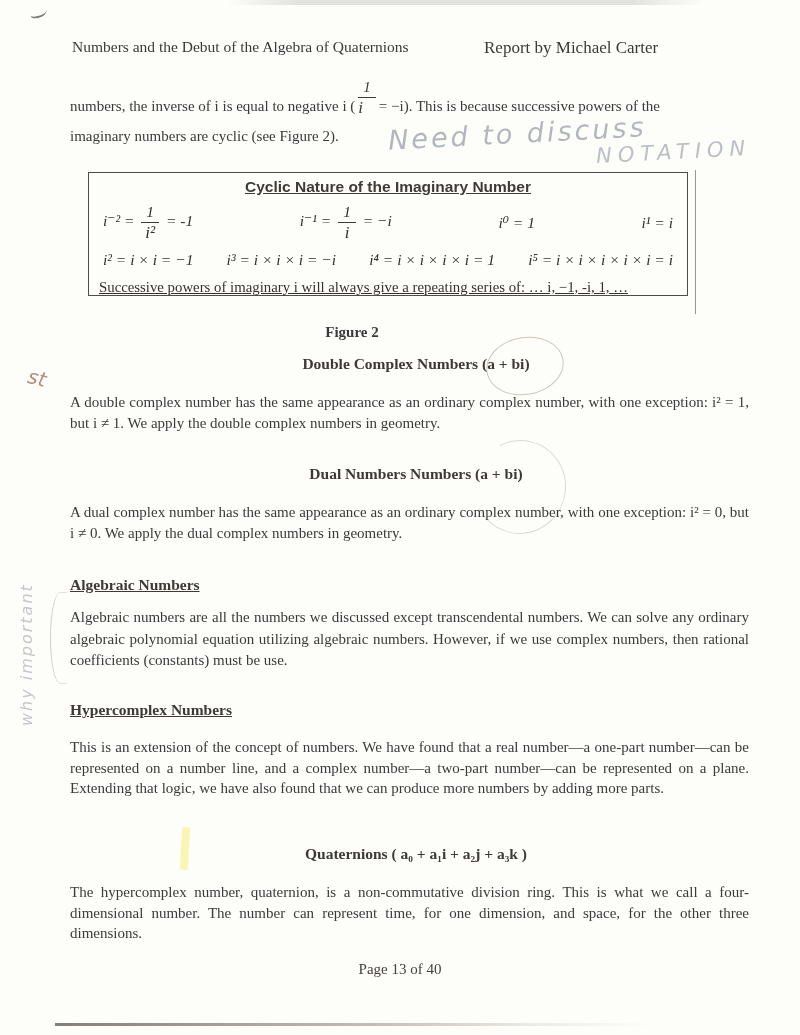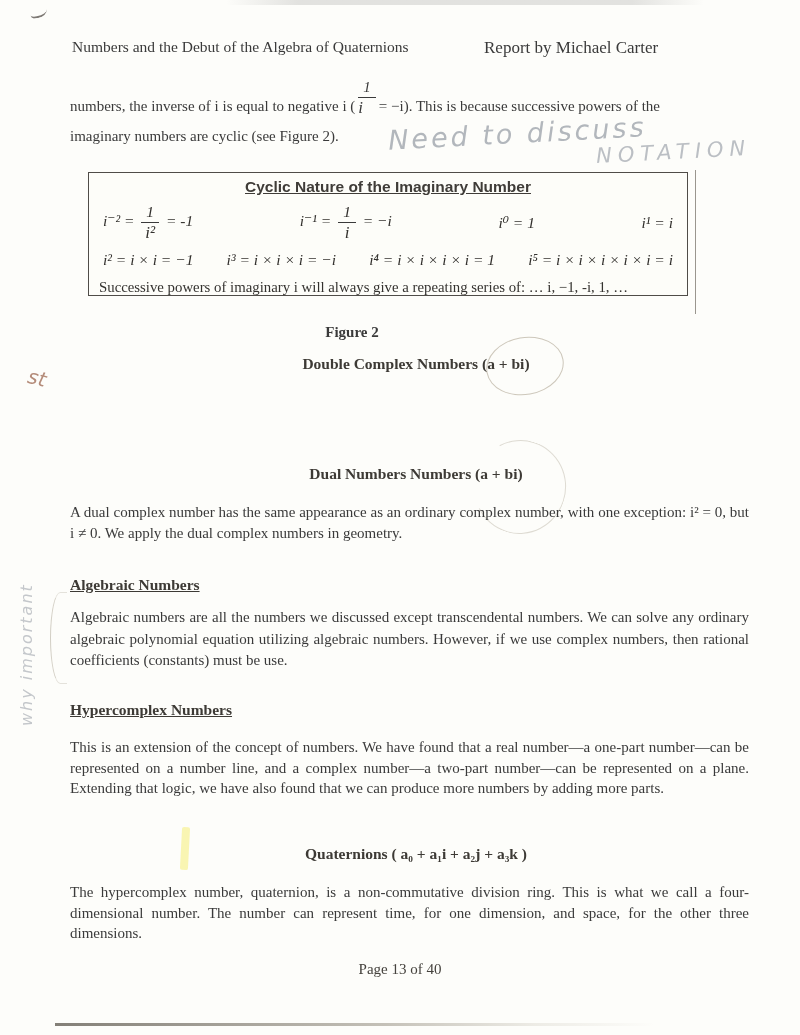--- a/index.html
+++ b/index.html
@@ -29,21 +29,21 @@
   }
   .figbox-outer-line{top:170px;left:695px;width:1px;height:144px;background:#9a968e;}
   .fig-title{
     text-align:center;font-family:"Liberation Sans","DejaVu Sans",sans-serif;
     font-weight:bold;font-size:15.5px;text-decoration:underline;color:#3f3c38;
   }
   .eq-row{display:flex;justify-content:space-between;align-items:center;padding:0 6px;}
   .eq-row1{margin-top:4px;height:46px;}
   .eq-row2{margin-top:2px;height:24px;}
   .eq{font-style:italic;font-size:15.5px;color:#33312e;white-space:nowrap;font-weight:500;}
-  .fig-note{margin-top:7px;font-size:14.8px;color:#34322f;padding-left:2px;white-space:nowrap;}
+  .fig-note{margin-top:7px;font-size:14.8px;color:#34322f;padding-left:2px;white-space:nowrap;text-decoration:underline;}
   
   .h-center{left:0;width:800px;text-align:center;font-weight:bold;font-size:15.5px;color:#3d3a35;padding-left:16px;}
   .h-left{left:70px;font-weight:bold;font-size:15.5px;text-decoration:underline;color:#3d3a35;}
   .fig-caption{left:0;width:704px;text-align:center;font-weight:bold;font-size:15px;top:324px;}
   
   .footer{left:0;width:800px;text-align:center;font-size:15px;top:961px;color:#45423d;}
   
   .hand{
     font-family:"DejaVu Sans",sans-serif;font-style:italic;
     color:#a6abb2;white-space:nowrap;
@@ -141,20 +141,21 @@
       <span class="eq">i⁵ = i × i × i × i × i = i</span>
     </div>
     <div class="fig-note">Successive powers of imaginary i will always give a repeating series of:  … i, −1, -i, 1, …</div>
   </div>
   <div class="abs figbox-outer-line"></div>
 
   <div class="abs fig-caption">Figure 2</div>
 
   <div class="abs h-center" style="top:355px;">Double Complex Numbers (a + bi)</div>
   <div class="abs pencil-ellipse-double"></div>
+  <div class="abs para" style="top:392px;">A double complex number has the same appearance as an ordinary complex number, with one exception: i² = 1, but i ≠ 1.  We apply the double complex numbers in geometry.</div>
 
   <div class="abs h-center" style="top:465px;">Dual Numbers Numbers (a + bi)</div>
   <div class="abs pencil-ellipse-dual"></div>
   <div class="abs para" style="top:502px;">A dual complex number has the same appearance as an ordinary complex number, with one exception: i² = 0, but i ≠ 0.  We apply the dual complex numbers in geometry.</div>
 
   <div class="abs h-left" style="top:576px;">Algebraic Numbers</div>
   <div class="abs pencil-paren"></div>
   <div class="abs para" style="top:607px;line-height:21.5px;">Algebraic numbers are all the numbers we discussed except transcendental numbers.  We can solve any ordinary algebraic polynomial equation utilizing algebraic numbers.  However, if we use complex numbers, then rational coefficients (constants) must be use.</div>
 
   <div class="abs h-left" style="top:701px;">Hypercomplex Numbers</div>

